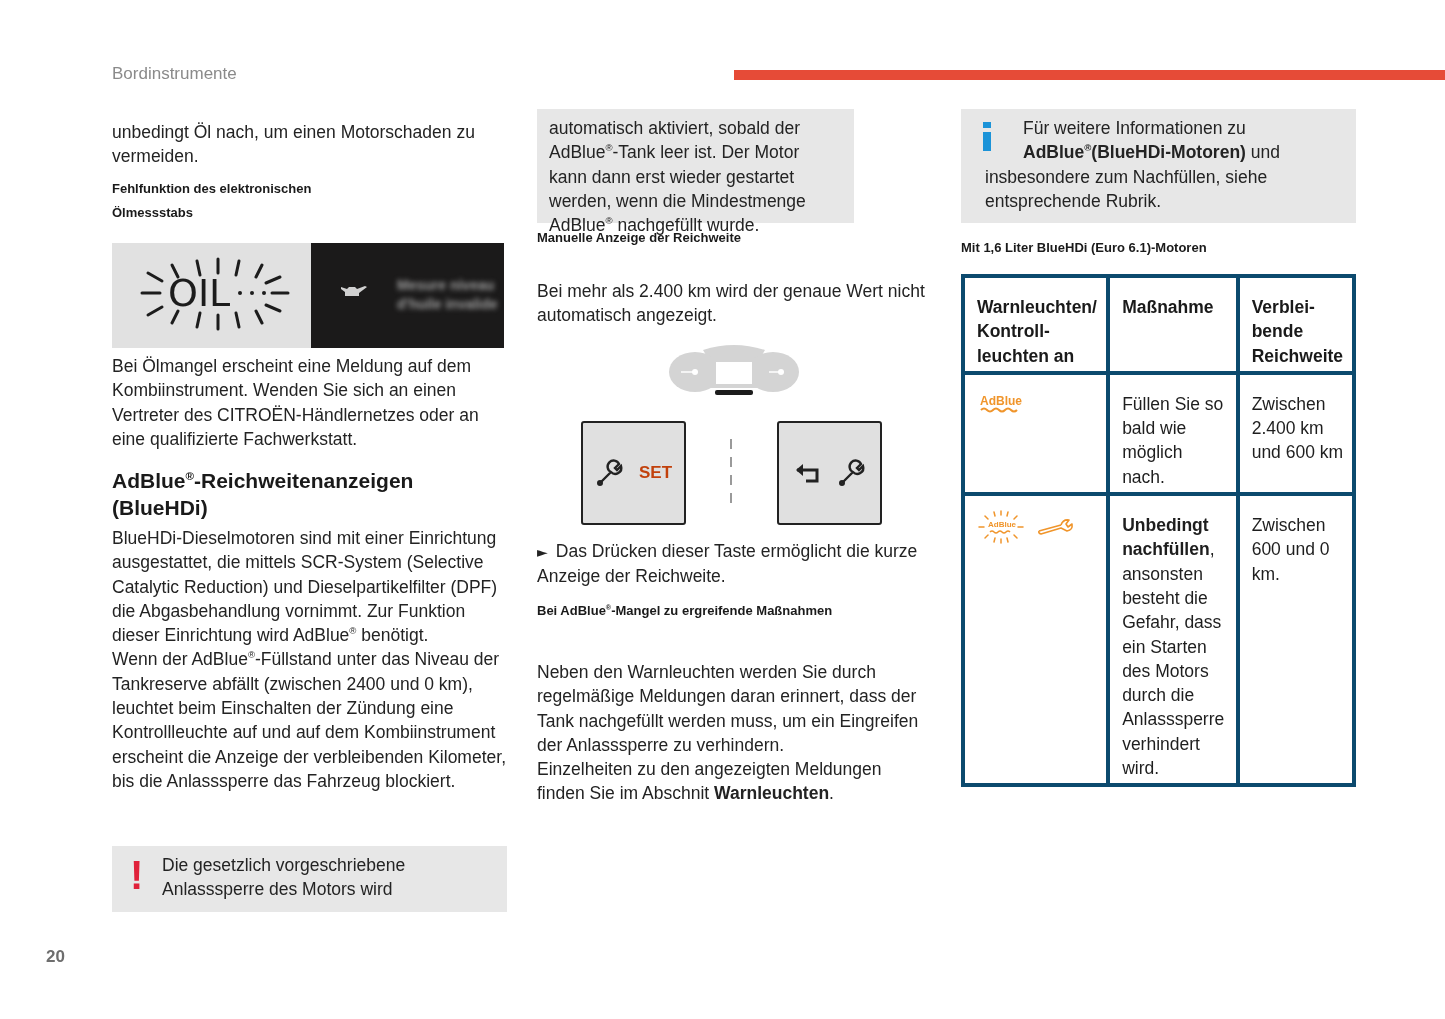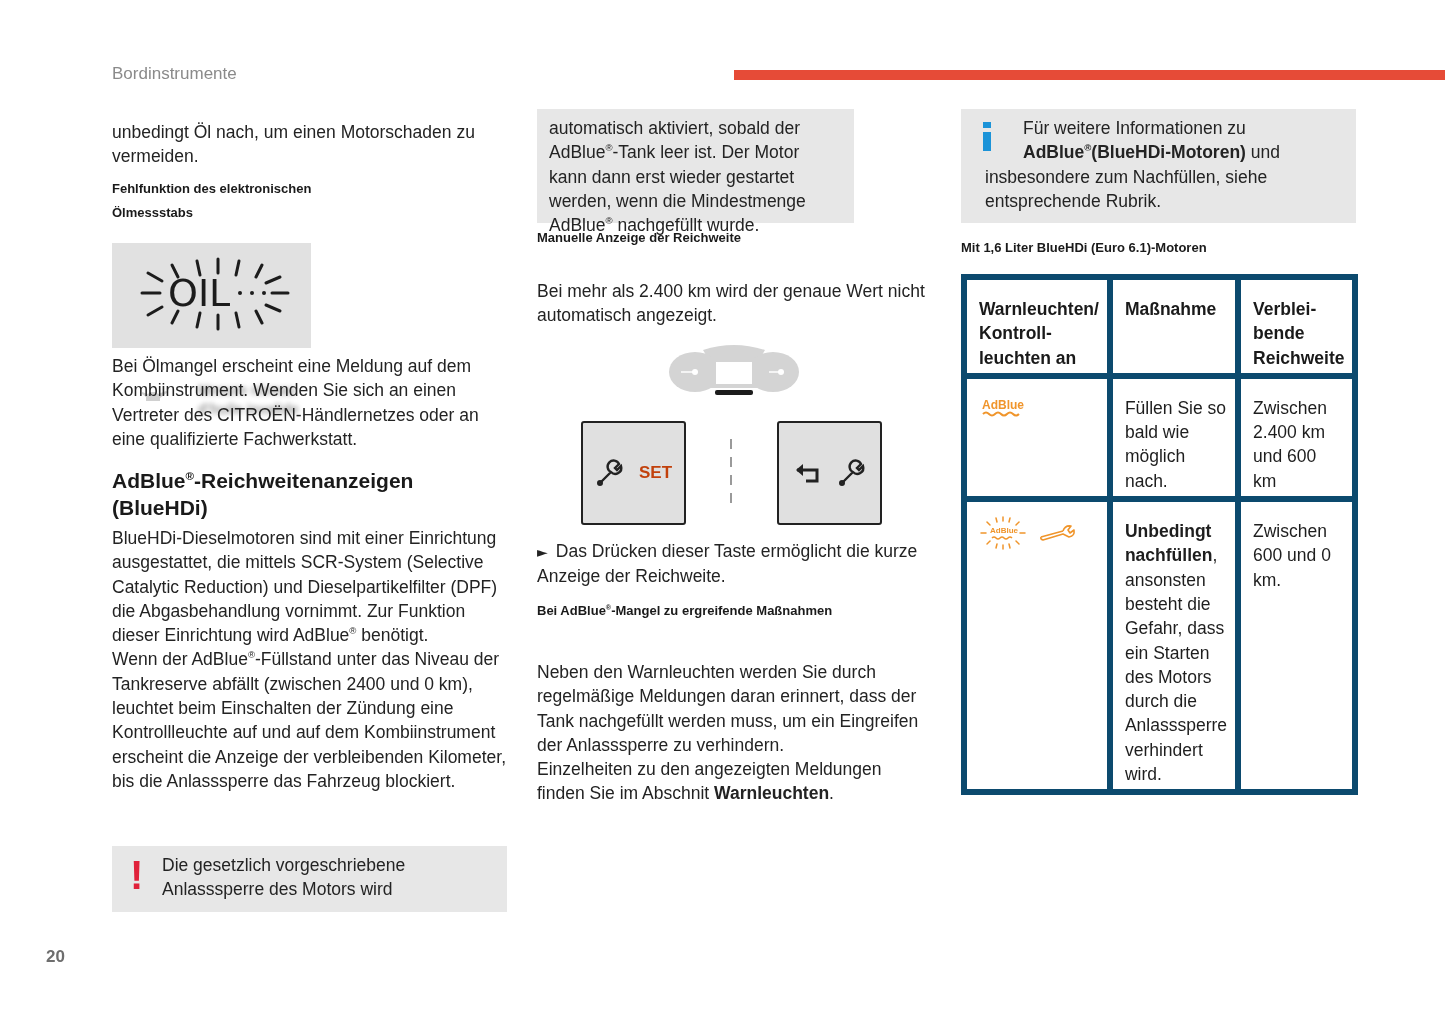--- a/index.html
+++ b/index.html
@@ -16,21 +16,21 @@
     .col-3 { left: 961px; }
 
     .p { font-size: 17.5px; line-height: 24.3px; color: #232323; }
     .h3 { font-size: 13px; line-height: 24.3px; font-weight: bold; color: #1a1a1a; }
     .h2 { font-size: 21px; line-height: 27px; font-weight: bold; color: #1a1a1a; }
     sup { font-size: 0.55em; vertical-align: super; line-height: 0; }
 
     .grey-box { background: #e7e7e7; }
 
     
-    .oil-figure { position: absolute; left: 0; top: 134px; width: 392px; height: 105px; display: flex; flex-direction: column; }
+    .oil-figure { position: absolute; left: 0; top: 134px; width: 392px; height: 105px; display: flex; }
     .oil-lamp { width: 199px; height: 100%; background: #e1e1e1; position: relative; }
     .oil-screen { flex: 1; background: #1b1a1a; position: relative; }
     .oil-screen .blur-text { position: absolute; left: 86px; top: 33px; color: #9c9c9c; font-size: 14px; font-weight: bold; line-height: 19px; filter: blur(2.4px); }
     .warn-box { position: absolute; left: 0; top: 737px; width: 395px; height: 66px; }
     .warn-box .excl { position: absolute; left: 18px; top: 5px; font-size: 40px; font-weight: bold; color: #e0213a; line-height: 48px; }
     .warn-box .txt { position: absolute; left: 50px; top: 7px; }
 
     
     .cont-box { position: absolute; left: 0; top: 0; width: 317px; height: 114px; padding: 7px 12px; }
     .dash-figure { position: absolute; left: 44px; top: 233px; width: 302px; height: 185px; }
@@ -38,21 +38,21 @@
     .btn-key .set-lbl { font-size: 17px; font-weight: bold; color: #c2410c; }
 
     
     .info-box { position: absolute; left: 0; top: 0; width: 395px; height: 114px; padding: 7px 24px; }
     .info-box .info-icon { position: absolute; left: 22px; top: 13px; width: 8px; height: 30px; }
     .info-box .info-icon .dot { width: 8px; height: 6px; background: #1b93d8; }
     .info-box .info-icon .stem { width: 8px; height: 19px; background: #1b93d8; margin-top: 4px; }
     .info-box .indent { padding-left: 38px; }
 
     table.warn-table { position: absolute; left: 0; top: 165px; width: 395px; border-collapse: collapse; }
-    table.warn-table td, table.warn-table th { border: 6px solid #0c4a6e; vertical-align: top; text-align: left; padding: 17px 8px 3px 12px; font-size: 17.5px; line-height: 24.3px; }
+    table.warn-table td, table.warn-table th { border: 4px solid #0c4a6e; vertical-align: top; text-align: left; padding: 17px 8px 3px 12px; font-size: 17.5px; line-height: 24.3px; }
     table.warn-table th { font-weight: bold; color: #1a1a1a; }
     .c1 { width: 146px; } .c2 { width: 132px; } .c3 { width: 117px; }
   </style>
 </head>
 <body>
 
 <div class="section-header">Bordinstrumente</div>
 <div class="accent-bar"></div>
 
 <div class="col col-1">

